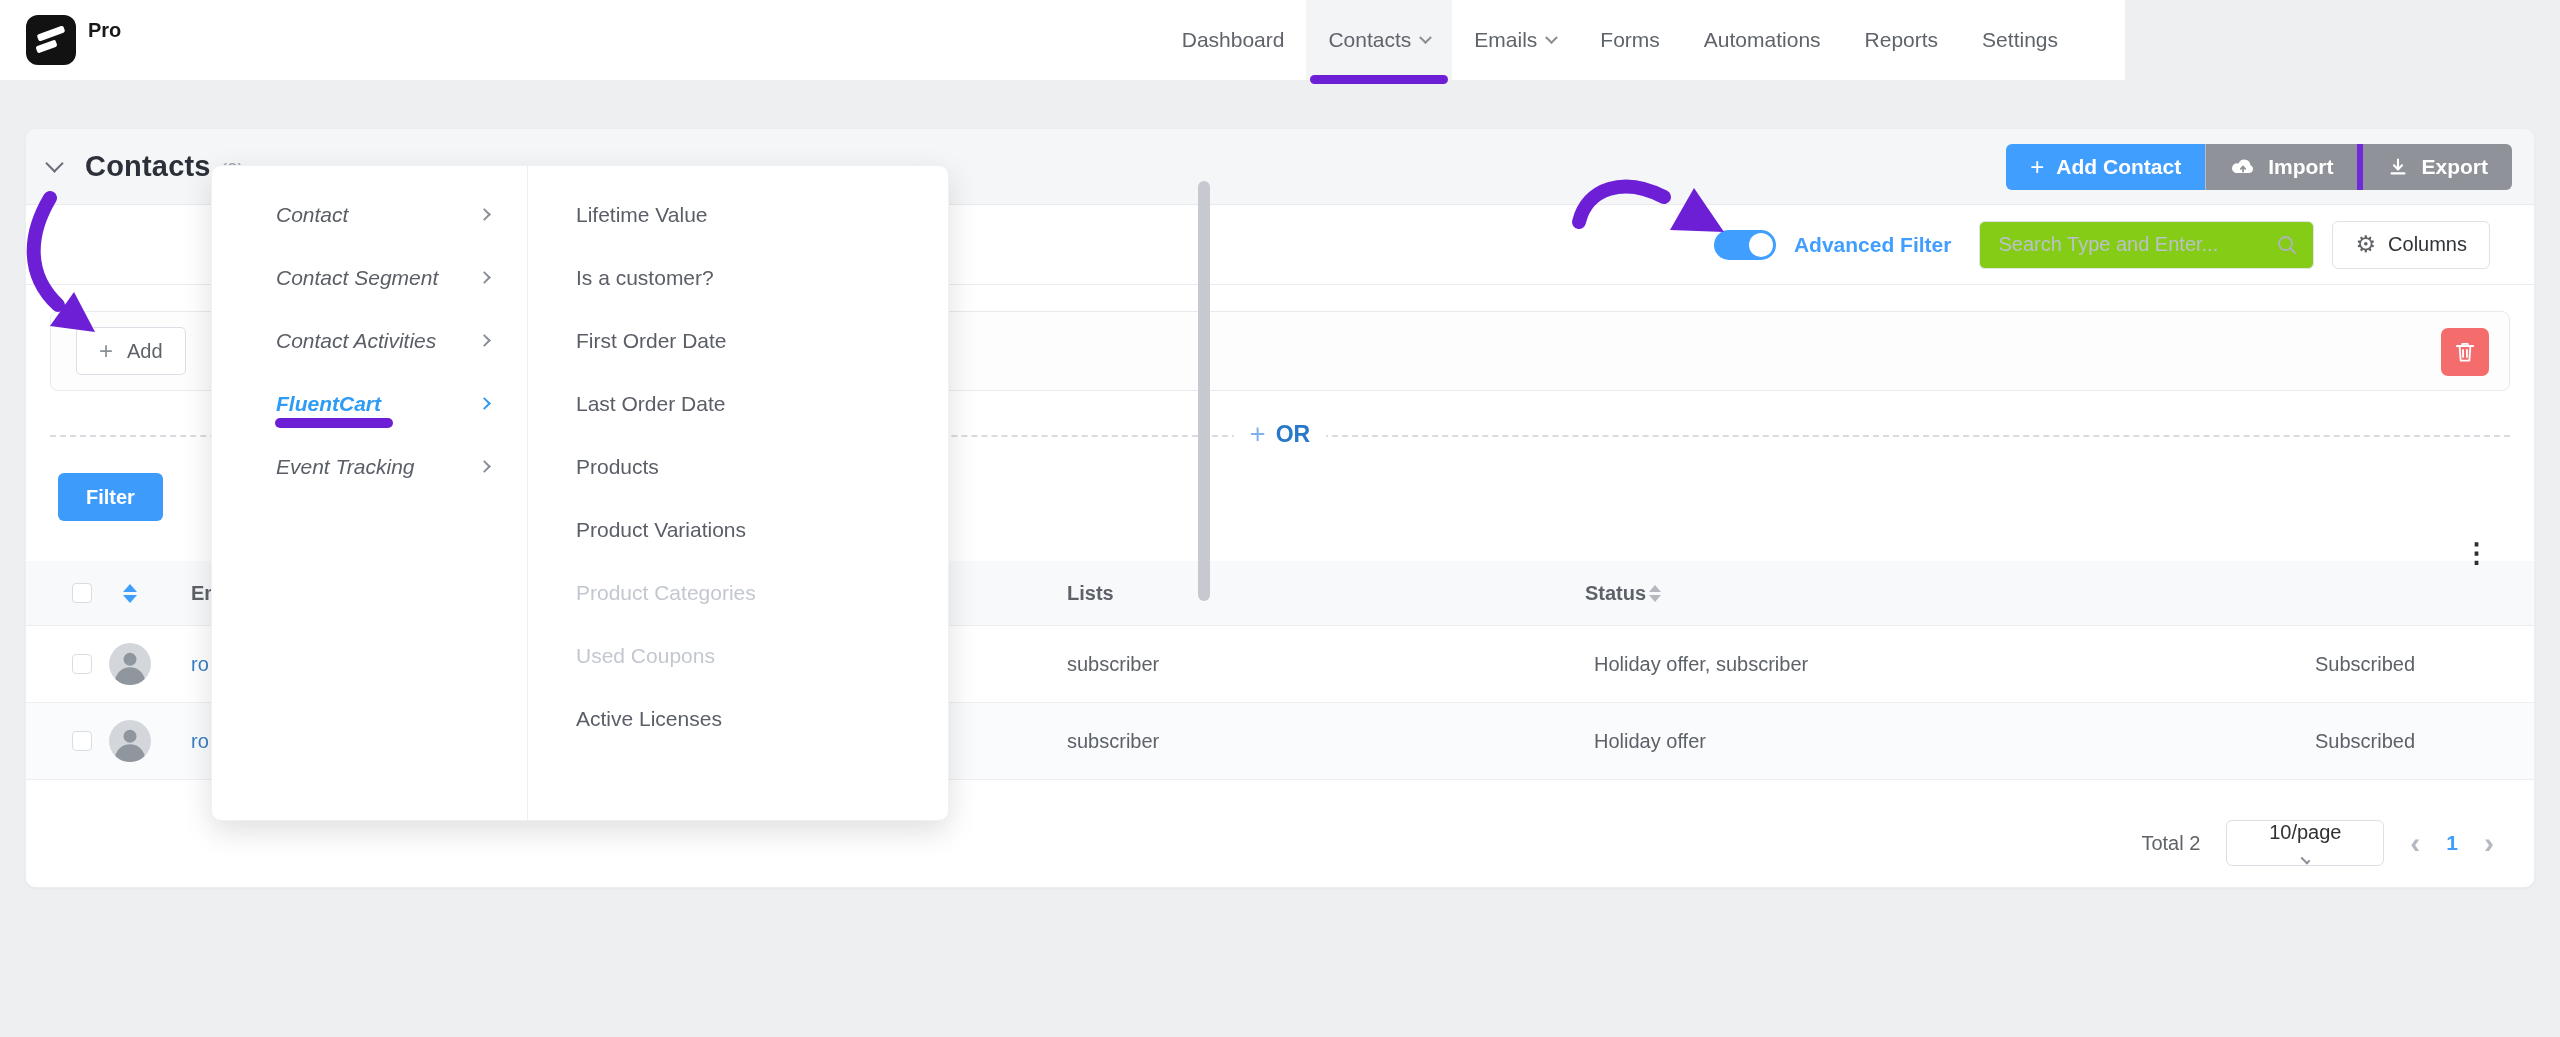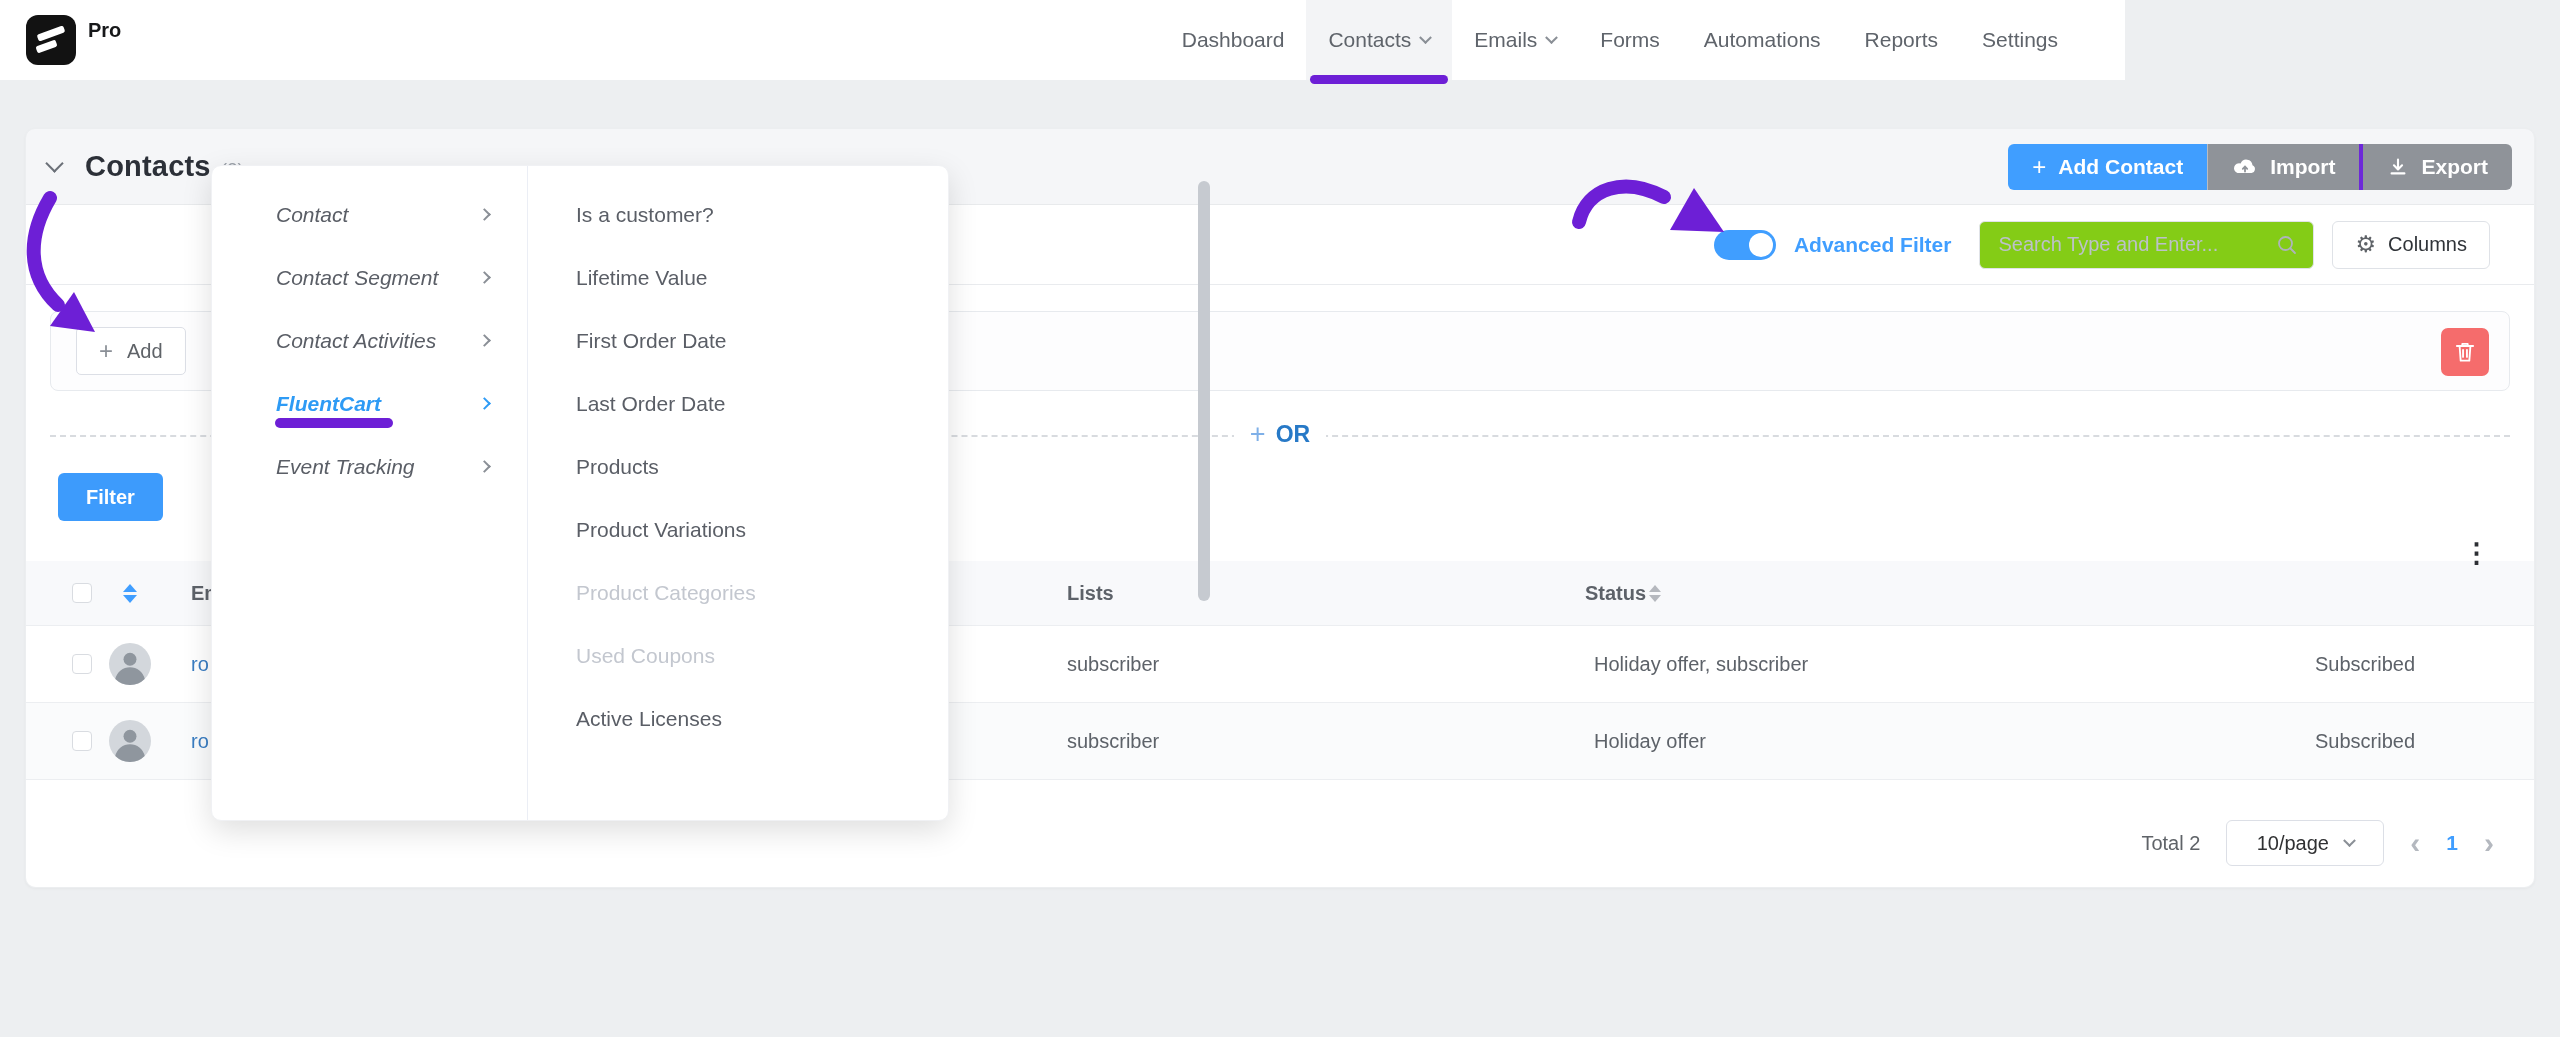--- a/index.html
+++ b/index.html
@@ -22,21 +22,21 @@
   
   .shell { position:absolute; left:25px; top:128px; width:2510px; height:760px; background:#f5f6f8; border:1px solid #eceef0; border-radius:10px; box-shadow:0 1px 3px rgba(0,0,0,.04); }
   .title-row { height:75px; display:flex; align-items:center; padding:0 22px; }
   .title-chev { width:13px; height:13px; border-right:2.5px solid #6b7078; border-bottom:2.5px solid #6b7078; transform:rotate(45deg); margin-right:24px; margin-top:-6px; cursor:pointer; }
   .page-title { font-size:29px; font-weight:bold; color:#2c3038; letter-spacing:.2px; }
   .page-count { font-size:19px; color:#9ba1a9; margin-left:10px; margin-top:6px; }
   .title-actions { margin-left:auto; display:flex; }
   .btn { border:none; cursor:pointer; font-family:inherit; display:flex; align-items:center; gap:12px; font-size:21px; font-weight:bold; height:46px; padding:0 24px; color:#fff; }
   .btn-add { background:#409eff; border-radius:6px 0 0 6px; }
   .btn-imp { background:#8f9399; border-left:1px solid #b9bcc1; }
-  .btn-exp { background:#8f9399; border-left:4px solid #6d28d9; border-radius:0 6px 6px 0; }
+  .btn-exp { background:#8f9399; border-left:6px solid #6d28d9; border-radius:0 6px 6px 0; }
   .plus-glyph { font-size:24px; font-weight:normal; line-height:1; }
 
   
   .content { position:absolute; left:0; right:0; top:75px; bottom:0; background:#ffffff; border-top:1px solid #e8eaec; border-radius:0 0 10px 10px; }
   .subheader { height:80px; border-bottom:1px solid #e9ebee; display:flex; align-items:center; justify-content:flex-end; gap:18px; padding-right:44px; }
   .toggle { width:62px; height:30px; border-radius:15px; background:#409eff; position:relative; cursor:pointer; }
   .toggle::after { content:""; position:absolute; right:3px; top:3px; width:24px; height:24px; border-radius:50%; background:#fff; }
   .adv-label { color:#409eff; font-size:21px; font-weight:bold; margin-right:10px; }
   .search-wrap { position:relative; }
   .search-input { width:335px; height:48px; border:1px solid #e0e3e8; border-radius:6px; background:#84cc16; font-family:inherit; font-size:20px; color:#303133; padding:0 52px 0 18px; outline:none; }
@@ -77,21 +77,21 @@
   .sort-icon .up    { width:0; height:0; border-left:7px solid transparent; border-right:7px solid transparent; border-bottom:8px solid #409eff; }
   .sort-icon .down  { width:0; height:0; border-left:7px solid transparent; border-right:7px solid transparent; border-top:8px solid #409eff; }
   .sort-icon.gray .up   { border-left-width:6px; border-right-width:6px; border-bottom:7px solid #b5b8be; }
   .sort-icon.gray .down { border-left-width:6px; border-right-width:6px; border-top:7px solid #b5b8be; }
   .avatar { width:42px; height:42px; }
   .email-link { color:#3a7dc2; cursor:pointer; }
   .cell-text { color:#5d6269; }
 
   
   .pagination { margin-top:40px; display:flex; align-items:center; justify-content:flex-end; gap:26px; padding-right:40px; font-size:20px; color:#5f6368; }
-  .page-size { width:158px; height:46px; border:1px solid #dcdfe6; border-radius:6px; background:#fff; display:flex; align-items:center; justify-content:center; gap:16px; font-size:20px; color:#303133; cursor:pointer; }
+  .page-size { width:158px; height:46px; border:1px solid #dcdfe6; border-radius:6px; background:#fff; display:flex; align-items:center; justify-content:center; gap:16px; font-size:20px; color:#303133; cursor:pointer;flex-direction:column; }
   .pg-arrow { font-size:30px; color:#b4b8bf; cursor:pointer; line-height:1; font-weight:bold; }
   .pg-num { color:#409eff; font-weight:bold; font-size:21px; cursor:pointer; }
 
   
   .menu { position:absolute; left:211px; top:165px; width:738px; height:656px; background:#fff; border:1px solid #f0f1f4; border-radius:10px; box-shadow:0 10px 30px rgba(0,0,0,.13); z-index:50; display:flex; }
   .menu-left { width:316px; border-right:1px solid #ebeef5; padding-top:17px; position:relative; }
   .menu-right { flex:1; padding-top:17px; position:relative; }
   .mi { height:63px; display:flex; align-items:center; font-size:21px; color:#5a5e66; cursor:pointer; }
   .menu-left .mi { justify-content:space-between; padding:0 38px 0 64px;font-style:italic; }
   .menu-right .mi { padding-left:48px; }
@@ -299,24 +299,24 @@
         <span class="chev-r"></span>
       </div>
     <div class="mi">
         <span>Event Tracking</span>
         <span class="chev-r"></span>
       </div>
     <div class="fc-underline"></div>
   </div>
   <div class="menu-right">
     <div class="mi">
+        <span>Lifetime Value</span>
+      </div>
+    <div class="mi">
         <span>Is a customer?</span>
-      </div>
-    <div class="mi">
-        <span>Lifetime Value</span>
       </div>
     <div class="mi">
         <span>First Order Date</span>
       </div>
     <div class="mi">
         <span>Last Order Date</span>
       </div>
     <div class="mi">
         <span>Products</span>
       </div>

